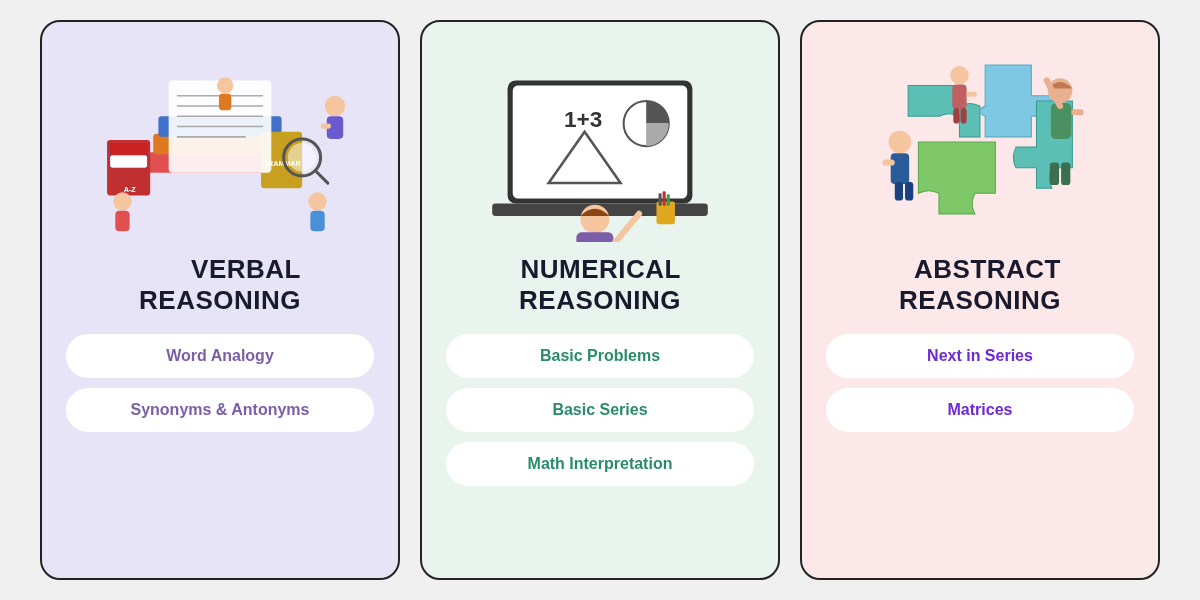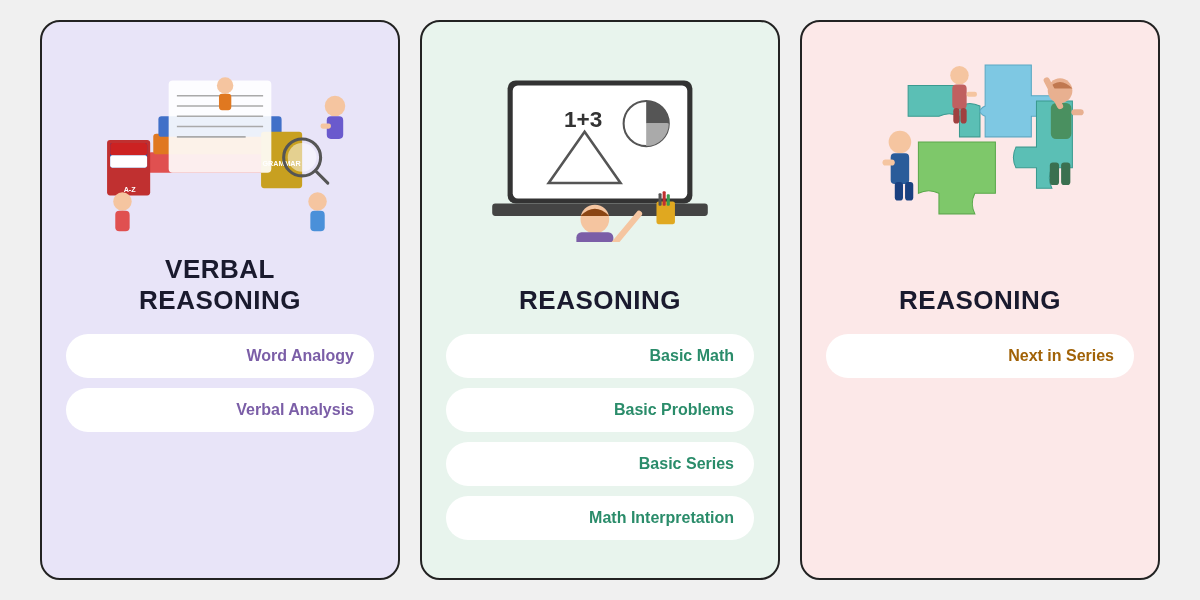--- a/index.html
+++ b/index.html
@@ -46,52 +46,52 @@
       height: 200px;
       display: flex;
       align-items: center;
       justify-content: center;
       margin-bottom: 12px;
     }
 
     .card-title {
       font-size: 26px;
       font-weight: 900;
-      text-align: center;
+      text-align: right;
       color: #1a1a2e;
       margin-bottom: 18px;
       line-height: 1.2;
       text-transform: uppercase;
       letter-spacing: 0.5px;
     }
 
     .menu-item {
       width: 100%;
       background: white;
       border-radius: 50px;
       padding: 13px 20px;
       margin-bottom: 10px;
-      text-align: right;
+      text-align: center;
       font-size: 16px;
       font-weight: 600;
       cursor: pointer;
       border: none;
       display: block;
     }
 
     .menu-item-verbal {
       color: #7b5ea7;
     }
 
     .menu-item-numerical {
       color: #2a8c6a;
     }
 
     .menu-item-abstract {
-      color: #a16207;
+      color: #6d28d9;
     }
 
     
     .verbal-svg, .numerical-svg, .abstract-svg {
       width: 100%;
       height: 100%;
     }
   </style>
 </head>
 <body>
@@ -138,21 +138,21 @@
       <rect x="149" y="43" width="12" height="16" rx="3" fill="#e07820"></rect>
     </svg>
   </div>
 
   <div class="card-title">
     <span>VERBAL</span><br>
     <span>REASONING</span>
   </div>
 
   <button class="menu-item menu-item-verbal">Word Analogy</button>
-  <button class="menu-item menu-item-verbal">Verbal Analysis</button>
+  <button class="menu-item menu-item-verbal">Synonyms &amp; Antonyms</button>
 </div>
 
 <div class="card card-numerical">
   <div class="card-illustration">
     <svg viewBox="0 0 300 180" class="numerical-svg" xmlns="http://www.w3.org/2000/svg">
 
       <rect x="60" y="30" width="180" height="120" rx="8" fill="#333"></rect>
       <rect x="65" y="35" width="170" height="110" rx="5" fill="white"></rect>
 
       <rect x="45" y="150" width="210" height="12" rx="3" fill="#444"></rect>
@@ -177,25 +177,24 @@
       <rect x="143" y="220" width="16" height="30" rx="4" fill="#e0a820"></rect>
 
       <rect x="205" y="148" width="18" height="22" rx="2" fill="#e0a820"></rect>
       <rect x="207" y="140" width="3" height="12" rx="1" fill="#555"></rect>
       <rect x="211" y="138" width="3" height="14" rx="1" fill="#c03030"></rect>
       <rect x="215" y="141" width="3" height="11" rx="1" fill="#3a9a50"></rect>
     </svg>
   </div>
 
   <div class="card-title">
-    <br>
+    <span>NUMERICAL</span><br>
     <span>REASONING</span>
   </div>
 
-  <button class="menu-item menu-item-numerical">Basic Math</button>
   <button class="menu-item menu-item-numerical">Basic Problems</button>
   <button class="menu-item menu-item-numerical">Basic Series</button>
   <button class="menu-item menu-item-numerical">Math Interpretation</button>
 </div>
 
 <div class="card card-abstract">
   <div class="card-illustration">
     <svg viewBox="0 0 300 190" class="abstract-svg" xmlns="http://www.w3.org/2000/svg">
 
       <path d="M80,40 L130,40 L130,60 Q140,55 150,60 L150,90 L130,90 L130,70 Q120,65 110,70 L80,70 Z" fill="#5bbfb5" stroke="#3a9a90" stroke-width="1"></path>
@@ -224,18 +223,19 @@
 
       <circle cx="130" cy="30" r="9" fill="#f5c5a0"></circle>
       <rect x="123" y="39" width="14" height="24" rx="4" fill="#c06060"></rect>
       <rect x="137" y="46" width="10" height="5" rx="2" fill="#f5c5a0"></rect>
       <rect x="124" y="62" width="6" height="15" rx="3" fill="#a04040"></rect>
       <rect x="131" y="62" width="6" height="15" rx="3" fill="#a04040"></rect>
     </svg>
   </div>
 
   <div class="card-title">
-    <br>
+    <span>ABSTRACT</span><br>
     <span>REASONING</span>
   </div>
 
   <button class="menu-item menu-item-abstract">Next in Series</button>
+  <button class="menu-item menu-item-abstract">Matrices</button>
 </div>
 
 </body></html>

